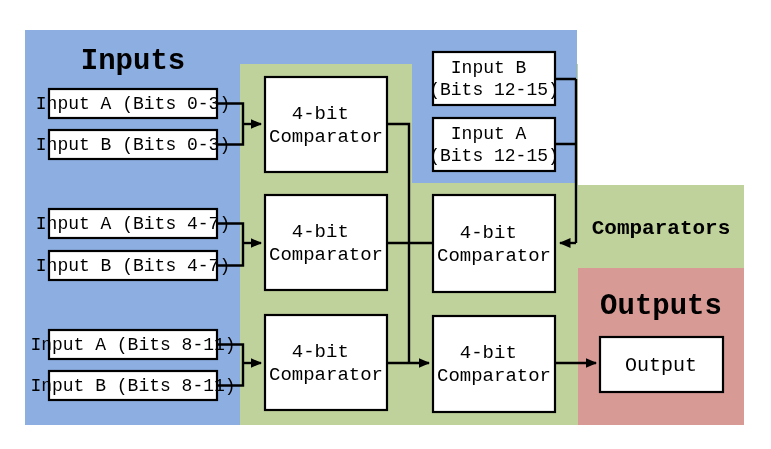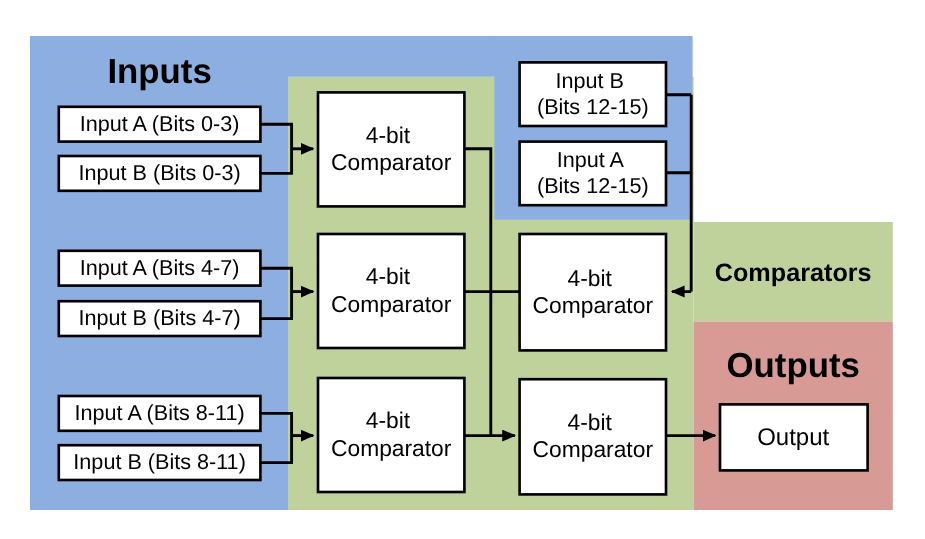--- a/index.html
+++ b/index.html
@@ -1,20 +1,20 @@
 <!DOCTYPE html>
 <html><head>
 <meta charset="utf-8">
 <style>
   html, body { margin: 0; padding: 0; background: #ffffff; }
   .canvas {
     width: 771px; height: 449px;
     position: relative;
     background: #ffffff;
-    font-family: Liberation Sans, sans-serif;
+    font-family: Liberation Mono, monospace;
   }
   svg text { fill: #000000; }
   .box-label   { font-size: 18px; }
   .comp-label  { font-size: 19px; }
   .out-label   { font-size: 20px; }
   .title-big   { font-size: 29px; font-weight: bold; }
   .title-mid   { font-size: 21px; font-weight: bold; }
   .node-rect   { fill: #ffffff; stroke: #000000; stroke-width: 2.2; }
   .wire        { fill: none; stroke: #000000; stroke-width: 2.4; }
 </style>

